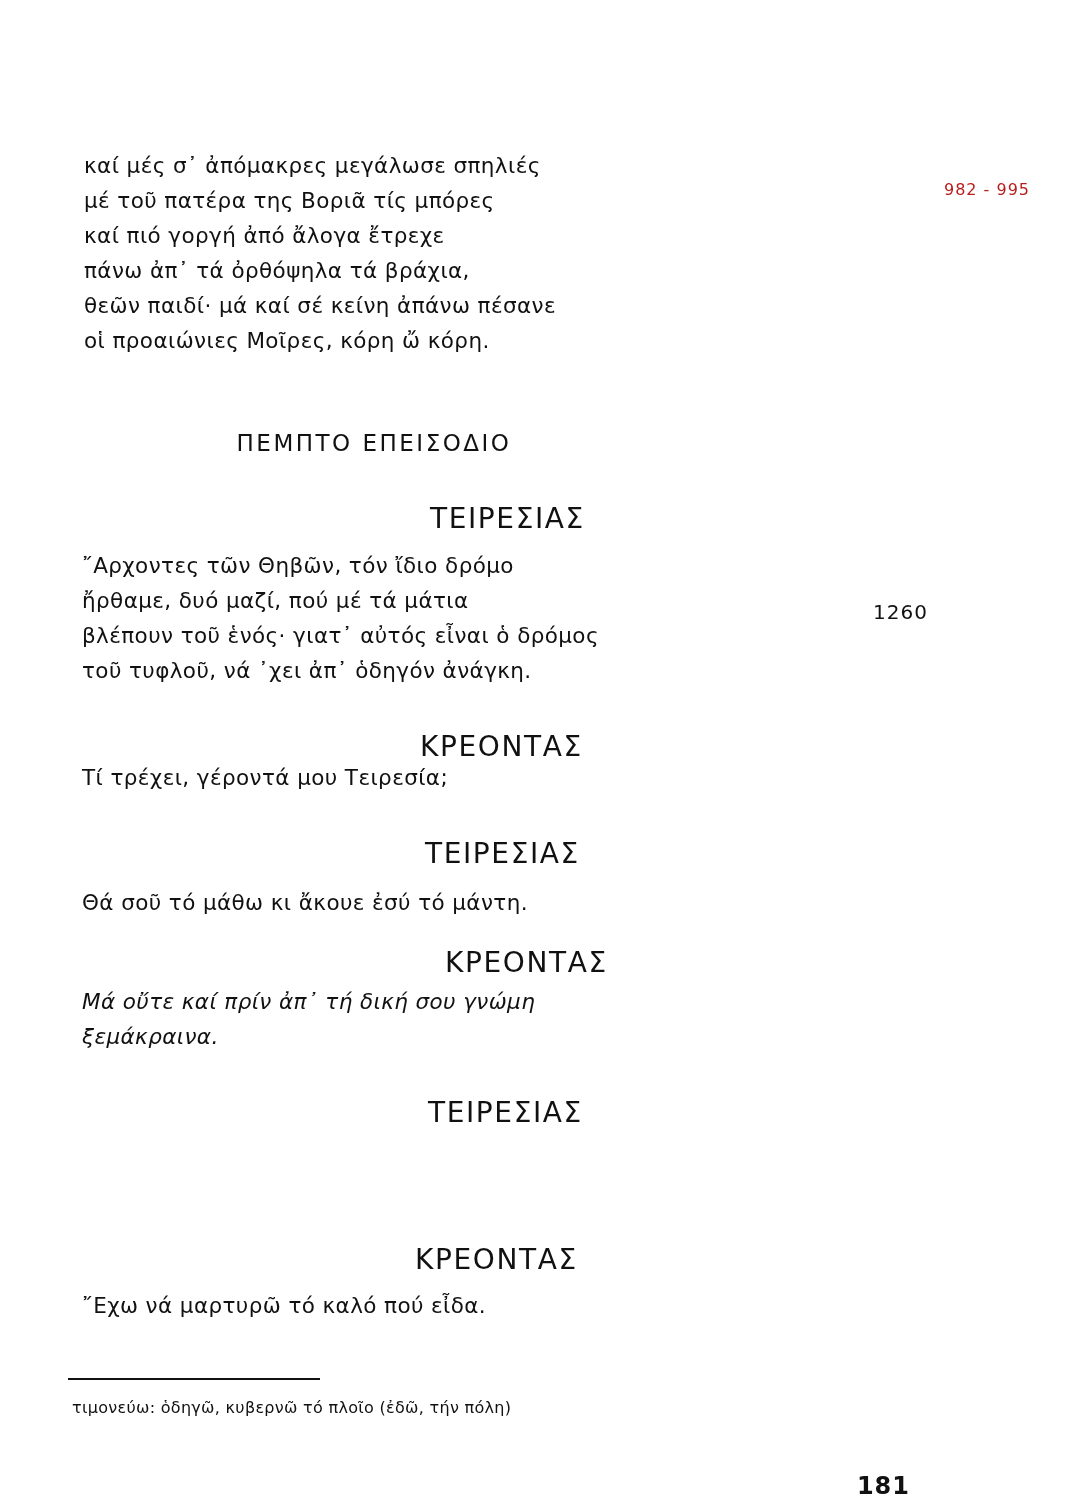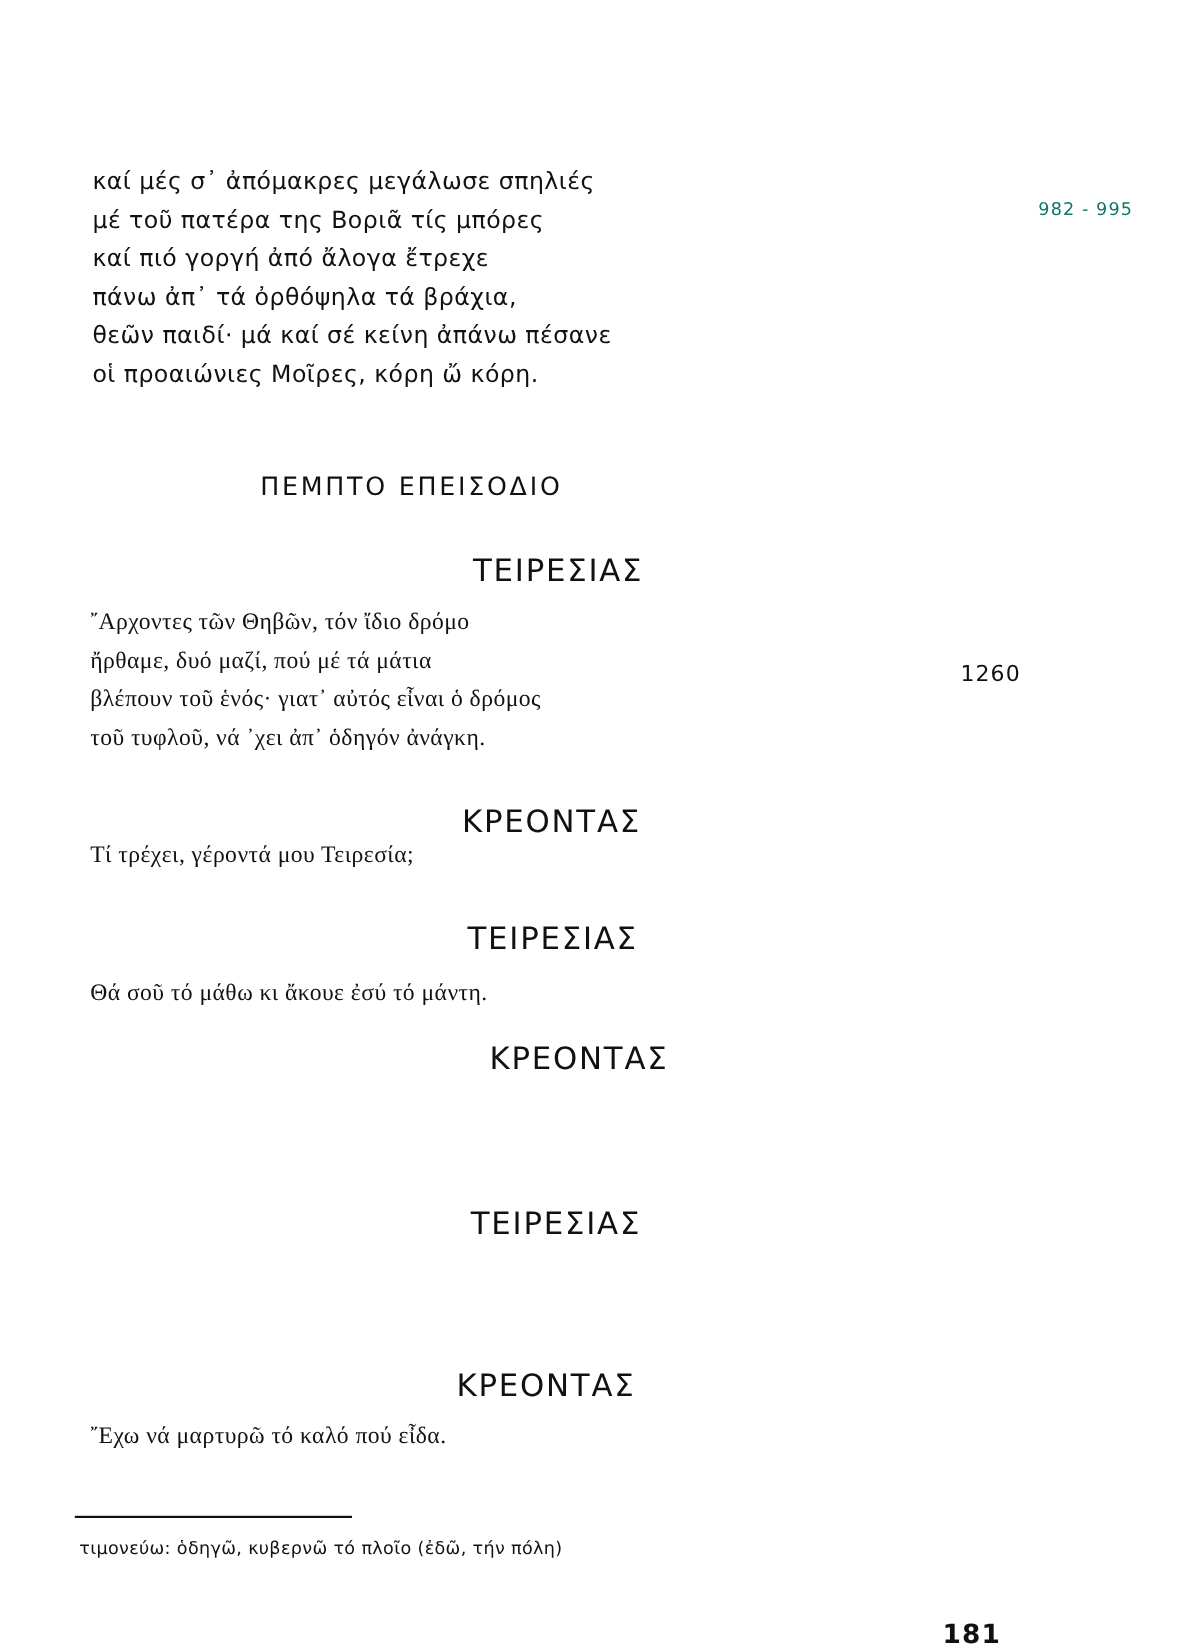--- a/index.html
+++ b/index.html
@@ -33,21 +33,21 @@
     line-height: 35px;
     letter-spacing: 0.4px;
     white-space: pre;
   }
   .verse-ref {
     position: absolute;
     right: 48px;
     top: 140px;
     font-size: 16px;
     letter-spacing: 1px;
-    color: #0f766e;
+    color: #b91c1c;
   }
 
   
   .episode-title {
     position: absolute;
     left: 0;
     top: 390px;
     width: 1078px;
     text-align: center;
     font-size: 23px;
@@ -61,21 +61,20 @@
     position: absolute;
     font-size: 28px;
     letter-spacing: 1.6px;
   }
   .speech {
     position: absolute;
     font-size: 21.5px;
     line-height: 35px;
     letter-spacing: 0.4px;
     white-space: pre;
-    font-family: Liberation Serif, serif;
   }
   .italic {
     font-style: italic;
   }
   .line-no {
     position: absolute;
     font-size: 20px;
     letter-spacing: 1px;
   }
 
@@ -148,20 +147,22 @@
 τοῦ τυφλοῦ, νά ᾿χει ἀπ᾿ ὁδηγόν ἀνάγκη.</div>
   <div class="line-no ln1">1260</div>
 
   <div class="speaker sp2">ΚΡΕΟΝΤΑΣ</div>
   <div class="speech sp2-text">Τί τρέχει, γέροντά μου Τειρεσία;</div>
 
   <div class="speaker sp3">ΤΕΙΡΕΣΙΑΣ</div>
   <div class="speech sp3-text">Θά σοῦ τό μάθω κι ἄκουε ἐσύ τό μάντη.</div>
 
   <div class="speaker sp4">ΚΡΕΟΝΤΑΣ</div>
+  <div class="speech sp4-text italic">Μά οὔτε καί πρίν ἀπ᾿ τή δική σου γνώμη
+ξεμάκραινα.</div>
 
   <div class="speaker sp5">ΤΕΙΡΕΣΙΑΣ</div>
 
   <div class="speaker sp6">ΚΡΕΟΝΤΑΣ</div>
   <div class="speech sp6-text">῎Εχω νά μαρτυρῶ τό καλό πού εἶδα.</div>
 
   <div class="footnote-rule"></div>
   <div class="footnote">τιμονεύω: ὁδηγῶ, κυβερνῶ τό πλοῖο (ἐδῶ, τήν πόλη)</div>
 
   <div class="page-number">181</div>

